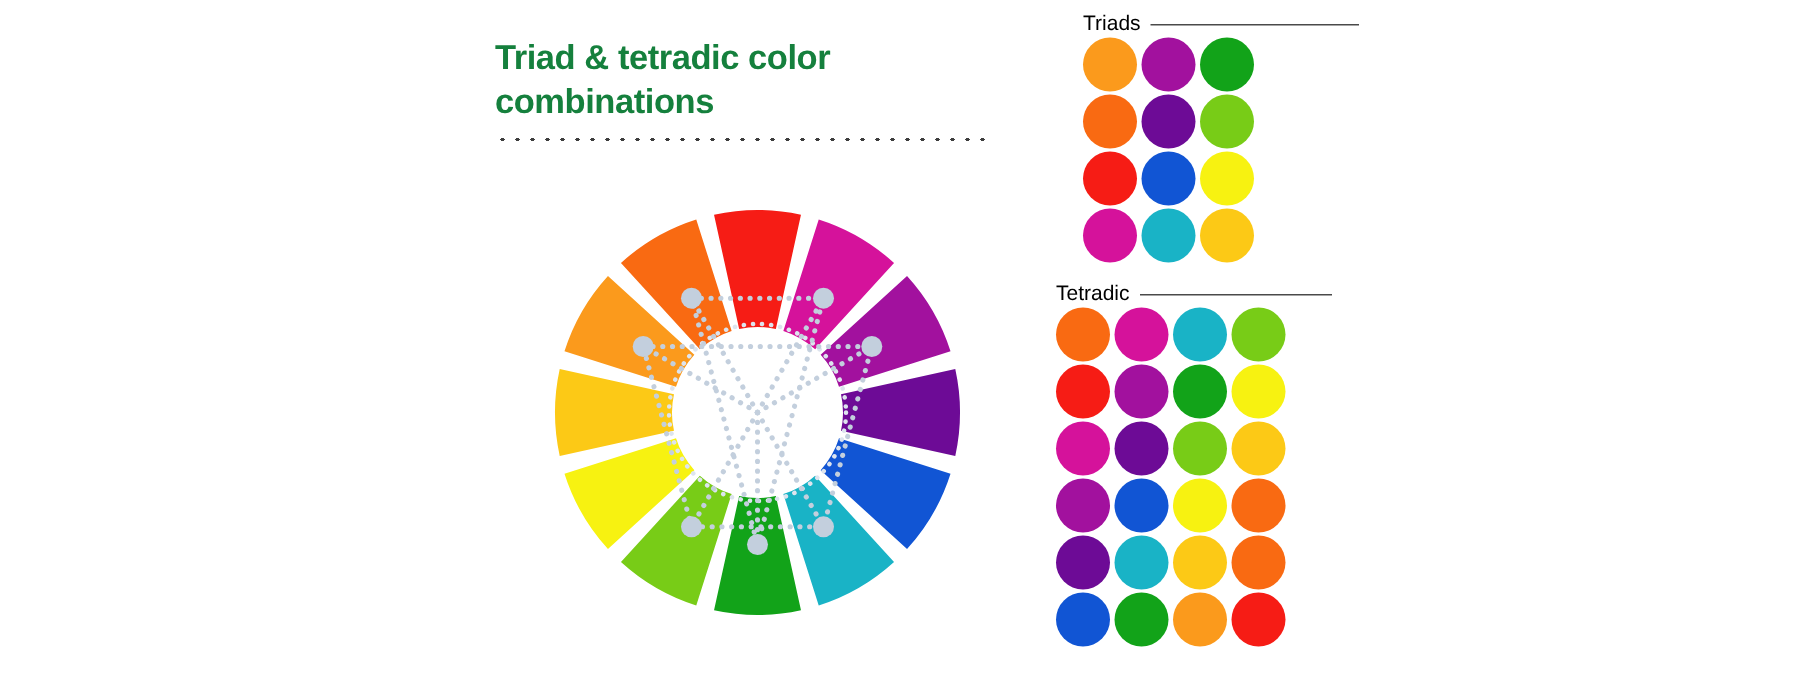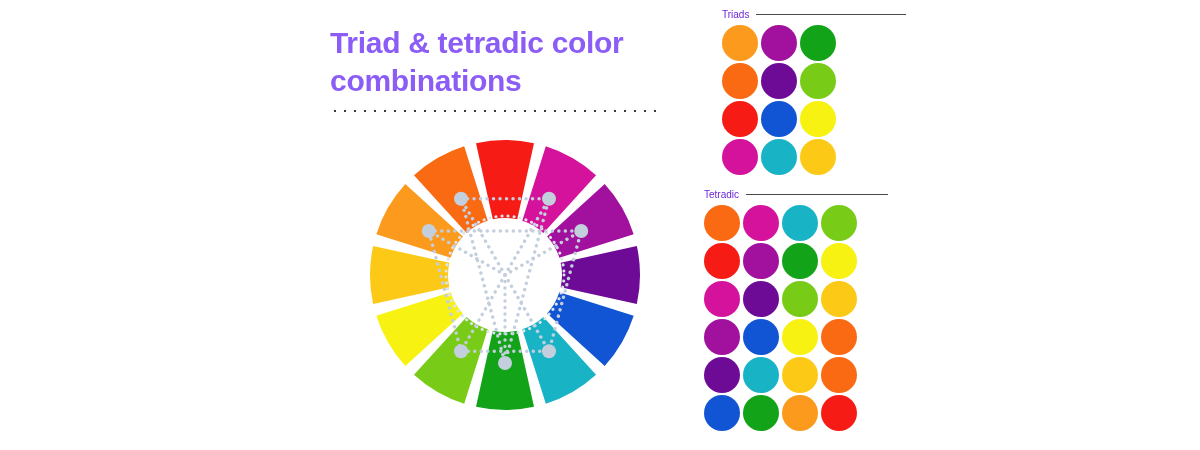--- a/index.html
+++ b/index.html
@@ -17,23 +17,23 @@
   }
 
   
   #title-block {
     position: absolute;
     left: 330px;
     top: 24px;
     width: 350px;
   }
   #page-title {
-    font-size: 30px;
+    font-size: 23px;
     font-weight: bold;
-    color: #8b5cf6;
+    color: #15803d;
     line-height: 1.27;
     letter-spacing: -0.3px;
     margin: 0;
     white-space: pre-line;
   }
   #title-dots {
     margin-top: 6px;
     height: 6px;
     width: 329px;
     background-image: radial-gradient(#3d3d3d 1.6px, transparent 1.7px);
@@ -57,22 +57,22 @@
   #triads-panel { left: 722px; top: 8px; }
   #tetradic-panel { left: 704px; top: 188px; }
 
   .panel-head {
     display: flex;
     align-items: baseline;
     width: 184px;
     margin-bottom: 3px;
   }
   .panel-title {
-    font-size: 10px;
-    color: #6d28d9;
+    font-size: 14px;
+    color: #000000;
     white-space: nowrap;
     padding-right: 7px;
     line-height: 14px;
   }
   .panel-rule {
     flex: 1 1 auto;
     height: 1px;
     background: #4a4a4a;
     position: relative;
     top: -3px;

